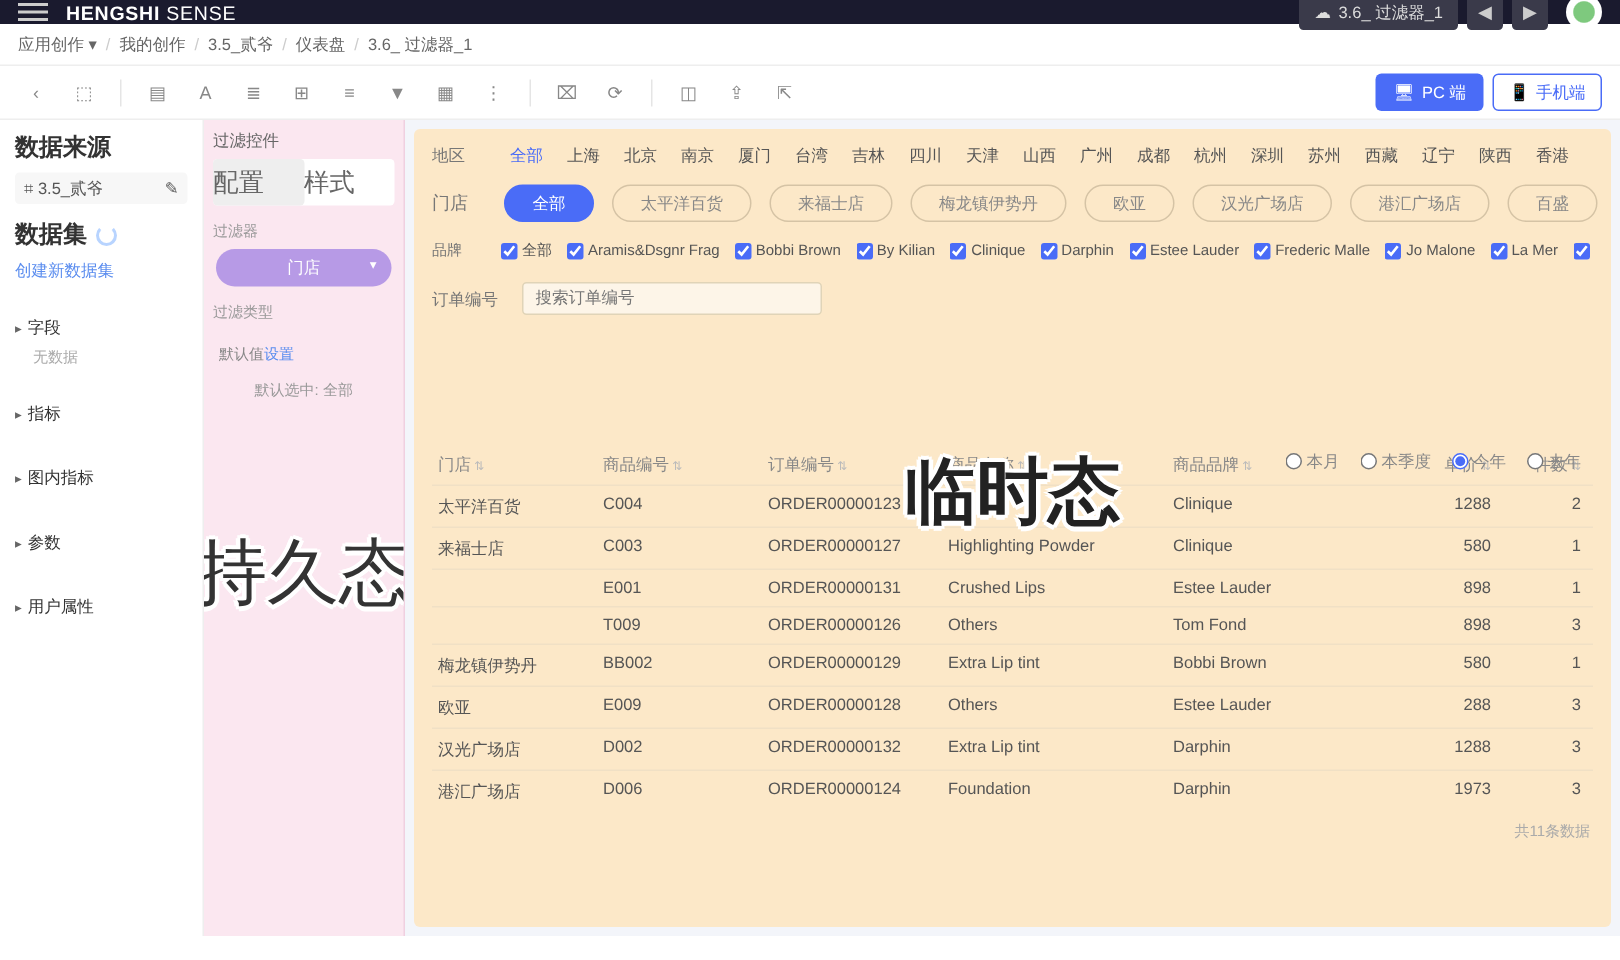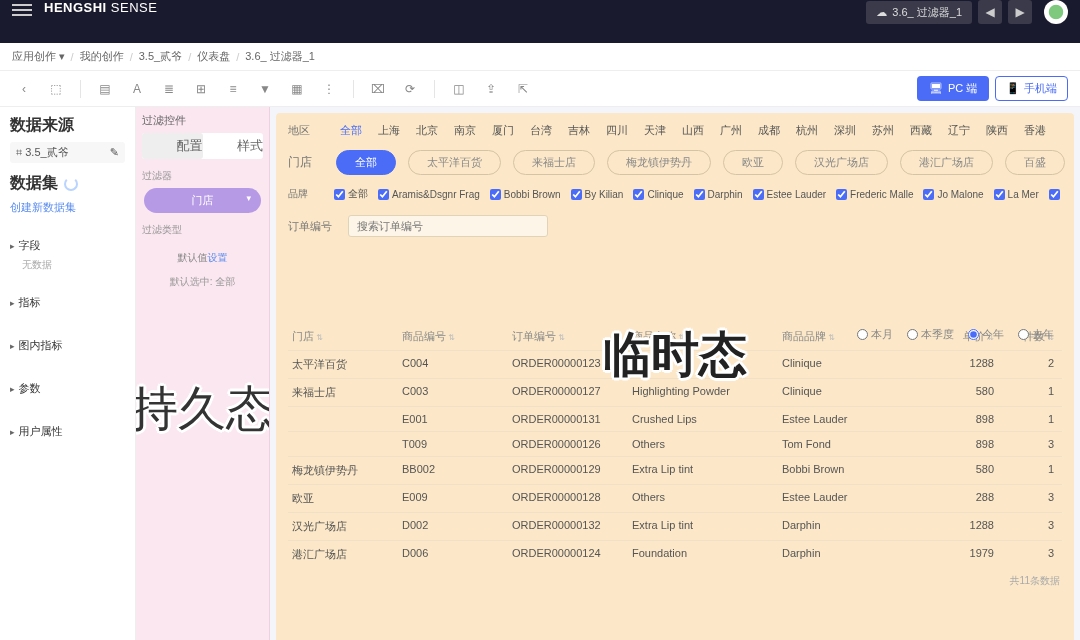--- a/index.html
+++ b/index.html
@@ -1,17 +1,17 @@
 <!DOCTYPE html>
 <html><head>
 <meta charset="utf-8">
 <style>
 *{box-sizing:border-box;margin:0;padding:0;font-family:-apple-system,"PingFang SC","Microsoft YaHei",sans-serif}
 body{width:1080px;height:640px;overflow:hidden;background:#fff;font-size:12px;color:#333}
-.topbar{height:43px;background:#1a1a2e;display:flex;align-items:flex-start;padding:0 12px;color:#fff}
+.topbar{height:16px;background:#1a1a2e;display:flex;align-items:center;padding:0 12px;color:#fff}
 .hamburger{width:20px;height:20px;margin-right:12px;display:flex;flex-direction:column;justify-content:center;gap:3px;cursor:pointer}
 .hamburger span{height:2px;background:#ccc;display:block}
 .brand{font-size:13px;letter-spacing:.5px}
 .brand b{font-weight:600}
 .top-right{margin-left:auto;display:flex;align-items:center;gap:6px}
 .cloud-chip{background:#3a3a4a;border-radius:3px;padding:4px 10px;font-size:11px;color:#ddd;display:flex;align-items:center;gap:5px}
 .nav-arrow{width:24px;height:24px;background:#3a3a4a;border-radius:3px;display:flex;align-items:center;justify-content:center;color:#ccc;cursor:pointer}
 .avatar{width:24px;height:24px;border-radius:50%;background:radial-gradient(circle,#7ec97e 40%,#fff 45%);margin-left:6px}
 .crumbs{height:28px;border-bottom:1px solid #eee;display:flex;align-items:center;padding:0 12px;font-size:11px;color:#666;gap:6px}
 .crumbs .sep{color:#ccc}
@@ -27,29 +27,29 @@
 .l-item{display:flex;align-items:center;justify-content:space-between;background:#f7f7f7;border-radius:3px;padding:3px 6px;font-size:11px;color:#555;margin-bottom:10px}
 .l-link{color:#5b8def;font-size:11px;cursor:pointer}
 .l-acc{margin-top:18px;font-size:11px;color:#333;padding:5px 0;cursor:pointer}
 .l-acc::before{content:"▸";font-size:9px;margin-right:4px;color:#666}
 .l-sub{font-size:10px;color:#aaa;padding-left:12px}
 .spin{width:14px;height:14px;border:2px solid #b8d4ff;border-top-color:transparent;border-radius:50%;display:inline-block;vertical-align:middle;margin-left:6px;animation:sp 1s linear infinite}
 @keyframes sp{to{transform:rotate(360deg)}}
 .cfgcol{width:134px;background:#fbe7f0;border-right:1px solid #f0d0e0;padding:6px 6px;position:relative;overflow:hidden}
 .cfg-head{font-size:11px;color:#666;margin-bottom:5px}
 .tabs{display:flex;background:#fff;border-radius:3px;margin-bottom:10px}
-.tab{flex:1;text-align:right;padding:4px 0;font-size:13px;color:#666;cursor:pointer}
+.tab{flex:1;text-align:left;padding:4px 0;font-size:17px;color:#666;cursor:pointer}
 .tab.active{background:#eee;border-radius:3px}
 .cfg-lbl{font-size:10px;color:#999;margin:8px 0 5px}
 .pill-sel{background:#b79ae6;color:#fff;border-radius:14px;padding:5px 0;margin:0 2px 10px;text-align:center;font-size:11px;position:relative;cursor:pointer}
 .pill-sel::after{content:"▾";position:absolute;right:10px;font-size:9px}
 .toggle2{display:flex;background:#fff;border-radius:3px;overflow:hidden}
 .toggle2 div{flex:1;text-align:center;padding:5px 0;font-size:11px;color:#666;cursor:pointer}
 .toggle2 .on{background:#8a6fd1;color:#fff}
-.cfg-row{display:flex;justify-content:center;font-size:10px;color:#888;margin-top:14px;padding:0 4px}
+.cfg-row{display:flex;justify-content:flex-start;font-size:10px;color:#888;margin-top:14px;padding:0 4px}
 .cfg-row .set{color:#5b8def;cursor:pointer}
 .cfg-val{text-align:center;font-size:10px;color:#999;margin-top:10px}
 .ghost1{position:absolute;left:-6px;top:270px;font-size:48px;font-weight:400;color:#333;text-shadow:-2px -2px 0 #fff,2px -2px 0 #fff,-2px 2px 0 #fff,2px 2px 0 #fff,-3px 0 0 #fff,3px 0 0 #fff,0 -3px 0 #fff,0 3px 0 #fff;white-space:nowrap;pointer-events:none}
 .canvas{flex:1;background:#f3f5fa;padding:6px;overflow:hidden;position:relative}
 .card{background:#fce8c8;border-radius:4px;padding:10px 12px;height:100%;overflow:hidden;position:relative}
 .frow{display:flex;align-items:center;gap:16px;font-size:11px;color:#555;margin-bottom:12px;flex-wrap:nowrap;overflow:hidden}
 .flabel{min-width:36px;color:#777}
 .fitem{cursor:pointer;white-space:nowrap}
 .fitem.active{color:#4a6cf7}
 .pillrow{display:flex;align-items:center;gap:12px;margin-bottom:12px}
@@ -292,21 +292,21 @@
               <span>Darphin</span>
               <span class="tnum">1288</span>
               <span class="tnum">3</span>
             </div>
             <div class="trow">
               <span>港汇广场店</span>
               <span>D006</span>
               <span>ORDER00000124</span>
               <span>Foundation</span>
               <span>Darphin</span>
-              <span class="tnum">1979</span>
+              <span class="tnum">1973</span>
               <span class="tnum">3</span>
             </div>
           </div>
         <div class="tfoot">共11条数据</div>
       </div>
     </div>
   </div>
 </div>
 
 </body></html>

